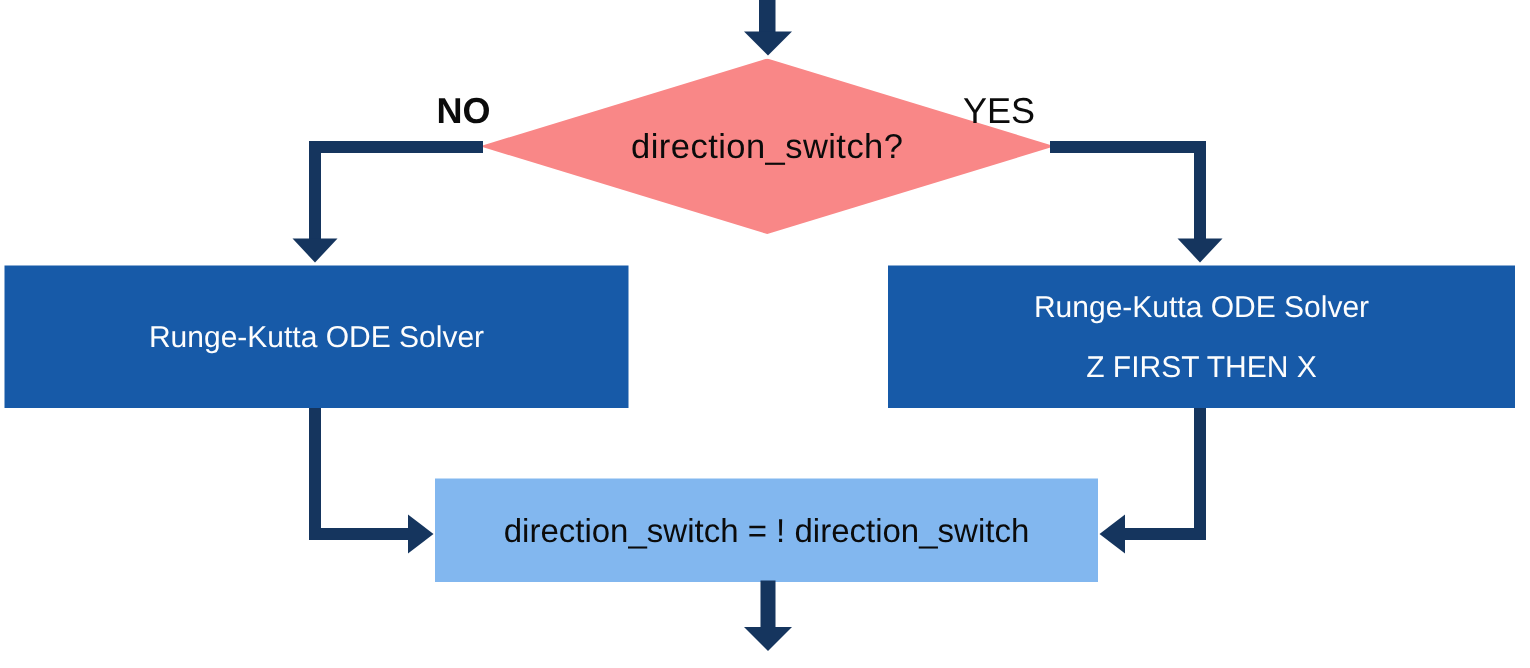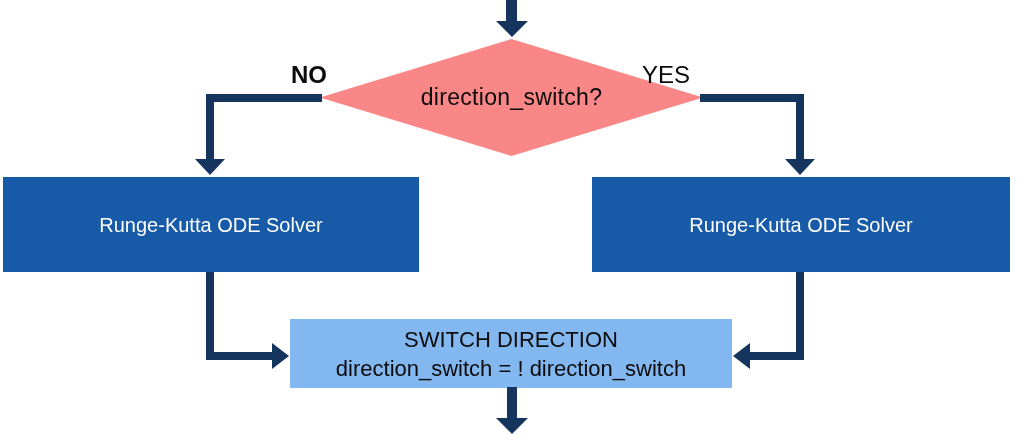--- a/index.html
+++ b/index.html
@@ -71,31 +71,31 @@
   <div class="seg" style="left:700px;top:94px;width:104px;height:8px;"></div>
   <div class="seg" style="left:796px;top:94px;width:8px;height:66px;"></div>
   <div class="tri tri-down-sm" style="left:785px;top:159px;"></div>
 
   <div class="proc" style="left:3px;top:177px;width:416px;height:95px;">
     <span class="l1">Runge-Kutta ODE Solver</span>
   </div>
 
   <div class="proc" style="left:592px;top:177px;width:418px;height:95px;">
     <span class="l1">Runge-Kutta ODE Solver</span>
+    <span class="l2">Z FIRST THEN X</span>
   </div>
 
   <div class="seg" style="left:206px;top:272px;width:8px;height:88px;"></div>
   <div class="seg" style="left:206px;top:352px;width:68px;height:8px;"></div>
   <div class="tri tri-right" style="left:272px;top:343px;"></div>
 
   <div class="seg" style="left:796px;top:272px;width:8px;height:88px;"></div>
   <div class="seg" style="left:749px;top:352px;width:55px;height:8px;"></div>
   <div class="tri tri-left" style="left:733px;top:343px;"></div>
 
   <div class="switchbox">
-    <span class="l1">SWITCH DIRECTION</span>
     <span class="l2">direction_switch = ! direction_switch</span>
   </div>
 
   <div class="seg" style="left:507px;top:387px;width:10px;height:32px;"></div>
   <div class="tri tri-down-lg" style="left:496px;top:418px;"></div>
 
 </div>
 
 </body></html>

